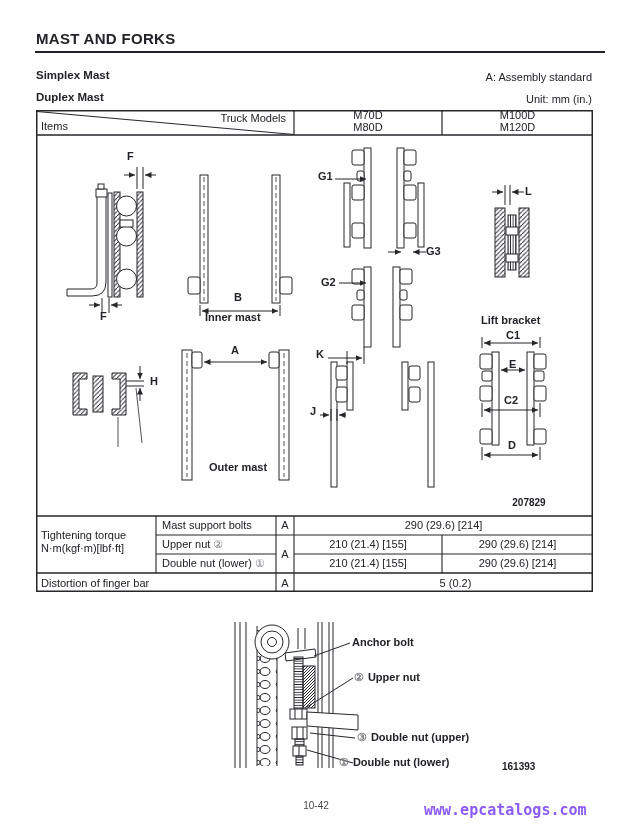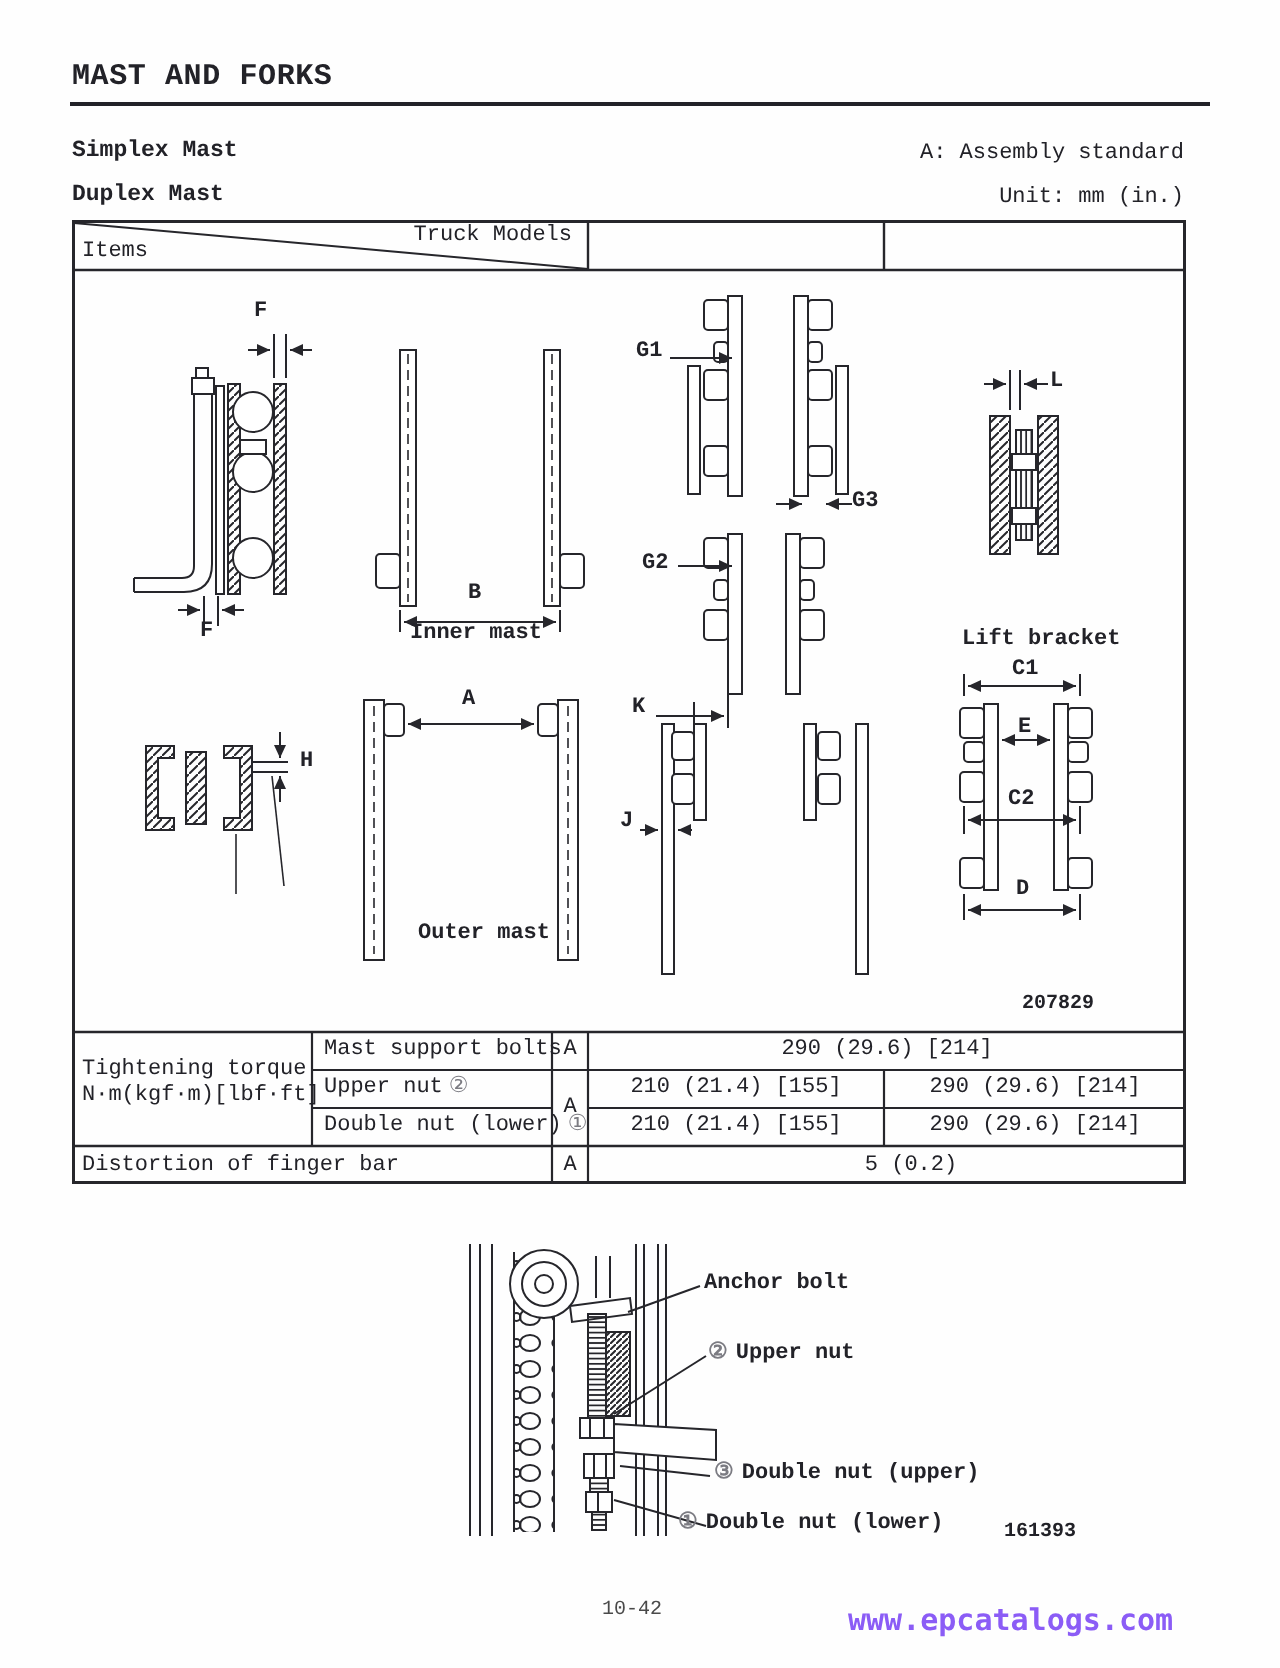--- a/index.html
+++ b/index.html
@@ -1,19 +1,19 @@
 <!DOCTYPE html>
 <html><head>
 <meta charset="utf-8">
 <style>
   * { margin:0; padding:0; box-sizing:border-box; }
   html,body { width:640px; height:834px; }
   body { background:#fff; font-family:"Liberation Sans", sans-serif; color:#222228; }
   .page { position:relative; width:640px; height:834px; background:#fefefe; overflow:hidden; }
-  .abs { position:absolute; white-space:nowrap; font-size:11px; line-height:13px;font-family:Liberation Mono, monospace; }
+  .abs { position:absolute; white-space:nowrap; font-size:11px; line-height:13px; }
   .b { font-weight:bold; }
   .center { text-align:center; }
   .right { text-align:right; }
   .blk { display:block; font-size:11px; line-height:11.5px; }
   .cnum { color:#7b7b82; margin-left:3px; }
   .cnum:empty { display:none; }
   .cnum2 { color:#7b7b82; margin-right:4px; }
   .cnum2:empty { display:none; }
   .rule { position:absolute; background:#222228; }
   .fig-no { font-size:10px; font-weight:bold; }
@@ -225,20 +225,28 @@
         <line x1="446" y1="312" x2="446" y2="325"></line>
         <line x1="504" y1="312" x2="504" y2="325"></line>
         <line x1="475" y1="320" x2="448" y2="320" marker-end="url(#mA)"></line>
         <line x1="475" y1="320" x2="502" y2="320" marker-end="url(#mA)"></line>
       </g>
     </g>
   </svg>
 
   <span class="abs right" style="left:178px;top:112px;width:108px;">Truck Models</span>
   <span class="abs" style="left:41px;top:120px;">Items</span>
+  <div class="abs center" style="left:294px;top:110px;width:148px;">
+    <span class="blk">M70D</span>
+    <span class="blk">M80D</span>
+  </div>
+  <div class="abs center" style="left:442px;top:110px;width:151px;">
+    <span class="blk">M100D</span>
+    <span class="blk">M120D</span>
+  </div>
 
   <span class="abs b" style="left:127px;top:150px;">F</span>
   <span class="abs b" style="left:100px;top:310px;">F</span>
   <span class="abs b" style="left:234px;top:291px;">B</span>
   <span class="abs b" style="left:205px;top:311px;">Inner mast</span>
   <span class="abs b" style="left:231px;top:344px;">A</span>
   <span class="abs b" style="left:209px;top:461px;">Outer mast</span>
   <span class="abs b" style="left:150px;top:375px;">H</span>
   <span class="abs b" style="left:318px;top:170px;">G1</span>
   <span class="abs b" style="left:426px;top:245px;">G3</span>

